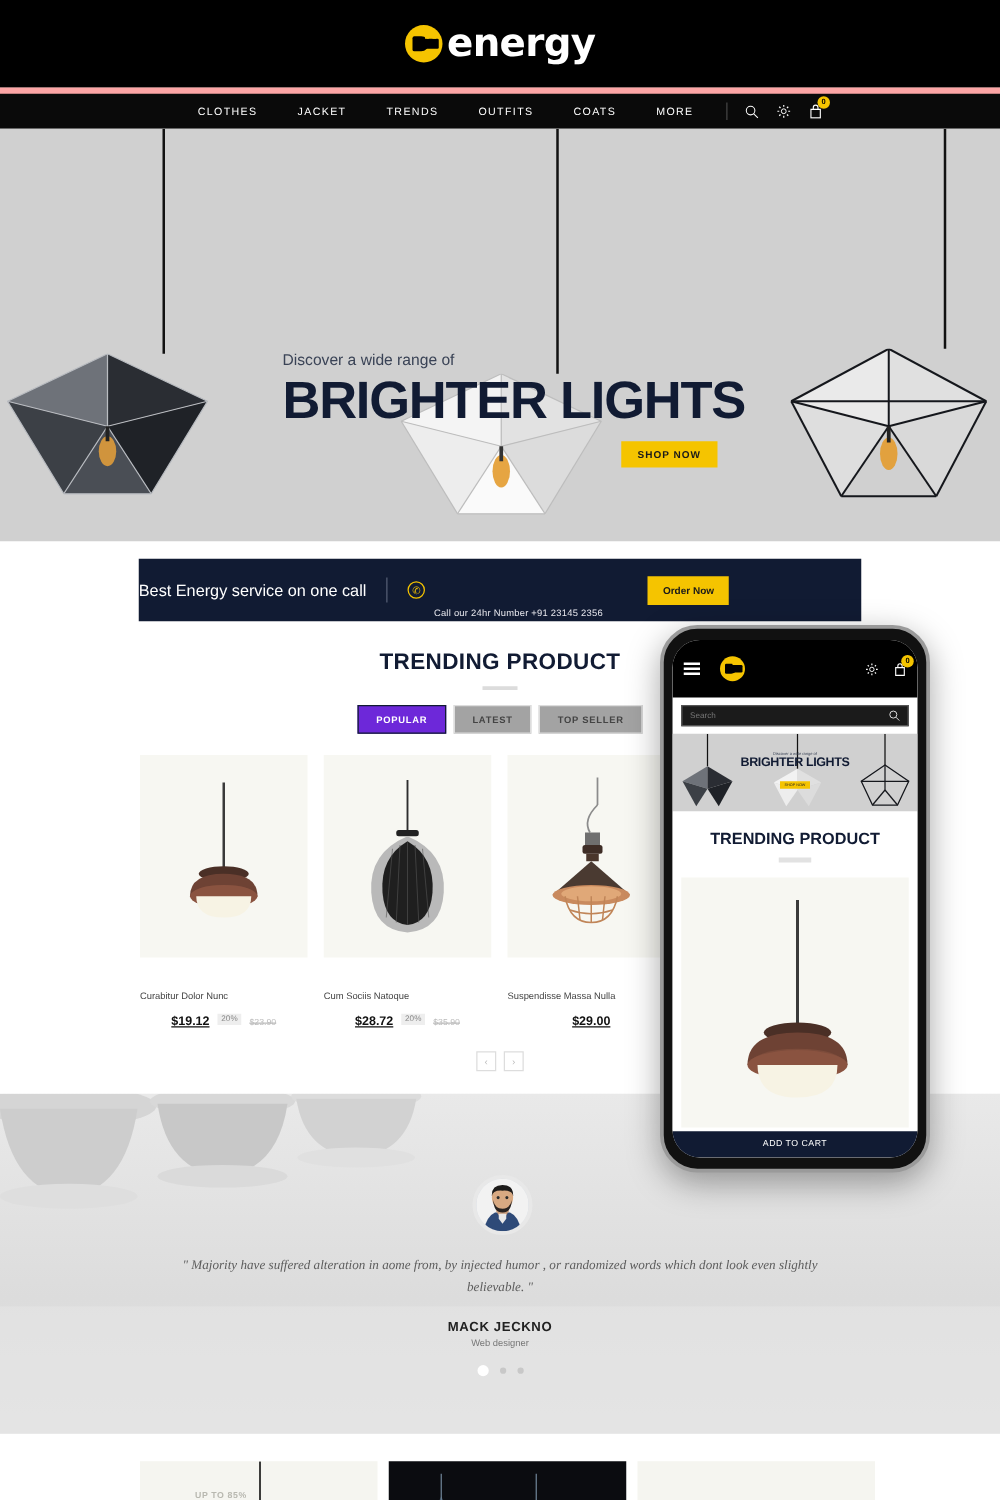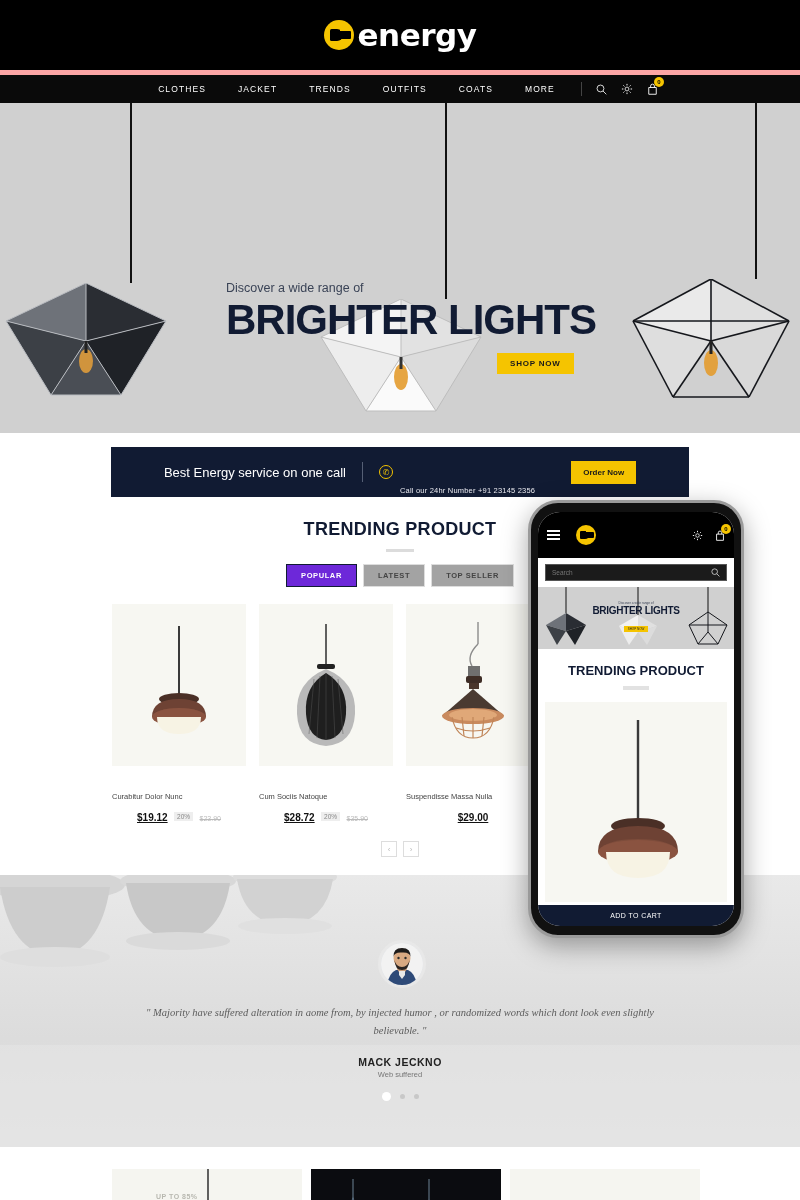--- a/index.html
+++ b/index.html
@@ -84,21 +84,21 @@
   .shop-now {
     display: inline-block; background: #f5c400; color: #1a1a1a;
     font-size: 8px; font-weight: bold; letter-spacing: 0.8px;
     padding: 6px 13px; margin-top: 12px; margin-left: 271px; cursor: pointer;
   }
 
   
   .service-wrap { background: #fff; padding: 14px 0 0 0; display: flex; justify-content: center; }
   .service-banner {
     width: 578px; height: 50px; background: #111b33;
-    display: flex; align-items: center; justify-content: center; gap: 0;
+    display: flex; align-items: center; gap: 0;
   }
   .service-title { color: #fff; font-size: 13px; }
   .service-sep { width: 1px; height: 20px; background: #555f75; margin: 0 16px; }
   .phone-ico {
     width: 14px; height: 14px; border: 1.5px solid #f5c400; border-radius: 50%;
     display: flex; align-items: center; justify-content: center;
     color: #f5c400; font-size: 8px; margin-right: 7px;
   }
   .service-call { color: #e8e8ee; font-size: 7.5px; letter-spacing: 0.2px; margin-top: 36px; }
   .order-now {
@@ -513,21 +513,21 @@
       <path d="M12.5 14 Q12 5 21 5 Q30 5 29.5 14 Q29 9 21 9.5 Q13 9 12.5 14 Z" fill="#1d1b1a"></path>
       <path d="M13.5 17 Q14 27 21 27 Q28 27 28.5 17 Q27 24 21 24 Q15 24 13.5 17 Z" fill="#2a2422"></path>
       <ellipse cx="17.5" cy="15" rx="1.2" ry="1.3" fill="#2b2b2b"></ellipse>
       <ellipse cx="24.5" cy="15" rx="1.2" ry="1.3" fill="#2b2b2b"></ellipse>
       <path d="M18 32 L21 36 L24 32 L24 28 L18 28 Z" fill="#e8e8e8"></path>
     </svg>
   </div>
 
   <div class="quote">" Majority have suffered alteration in aome from, by injected humor , or randomized words which dont look even slightly believable. "</div>
   <div class="author">MACK JECKNO</div>
-  <div class="author-role">Web suffered</div>
+  <div class="author-role">Web designer</div>
   <div class="dots">
     <span class="dot active"></span>
     <span class="dot"></span>
     <span class="dot"></span>
   </div>
 
   <div class="bottom">
     <div class="bcard light">
       <svg width="190" height="70" viewBox="0 0 190 70" style="position:absolute;left:0;top:0;">
         <path d="M30 62 Q30 52 40 52 Q50 52 50 62 Z" fill="#dcdcd6"></path>

